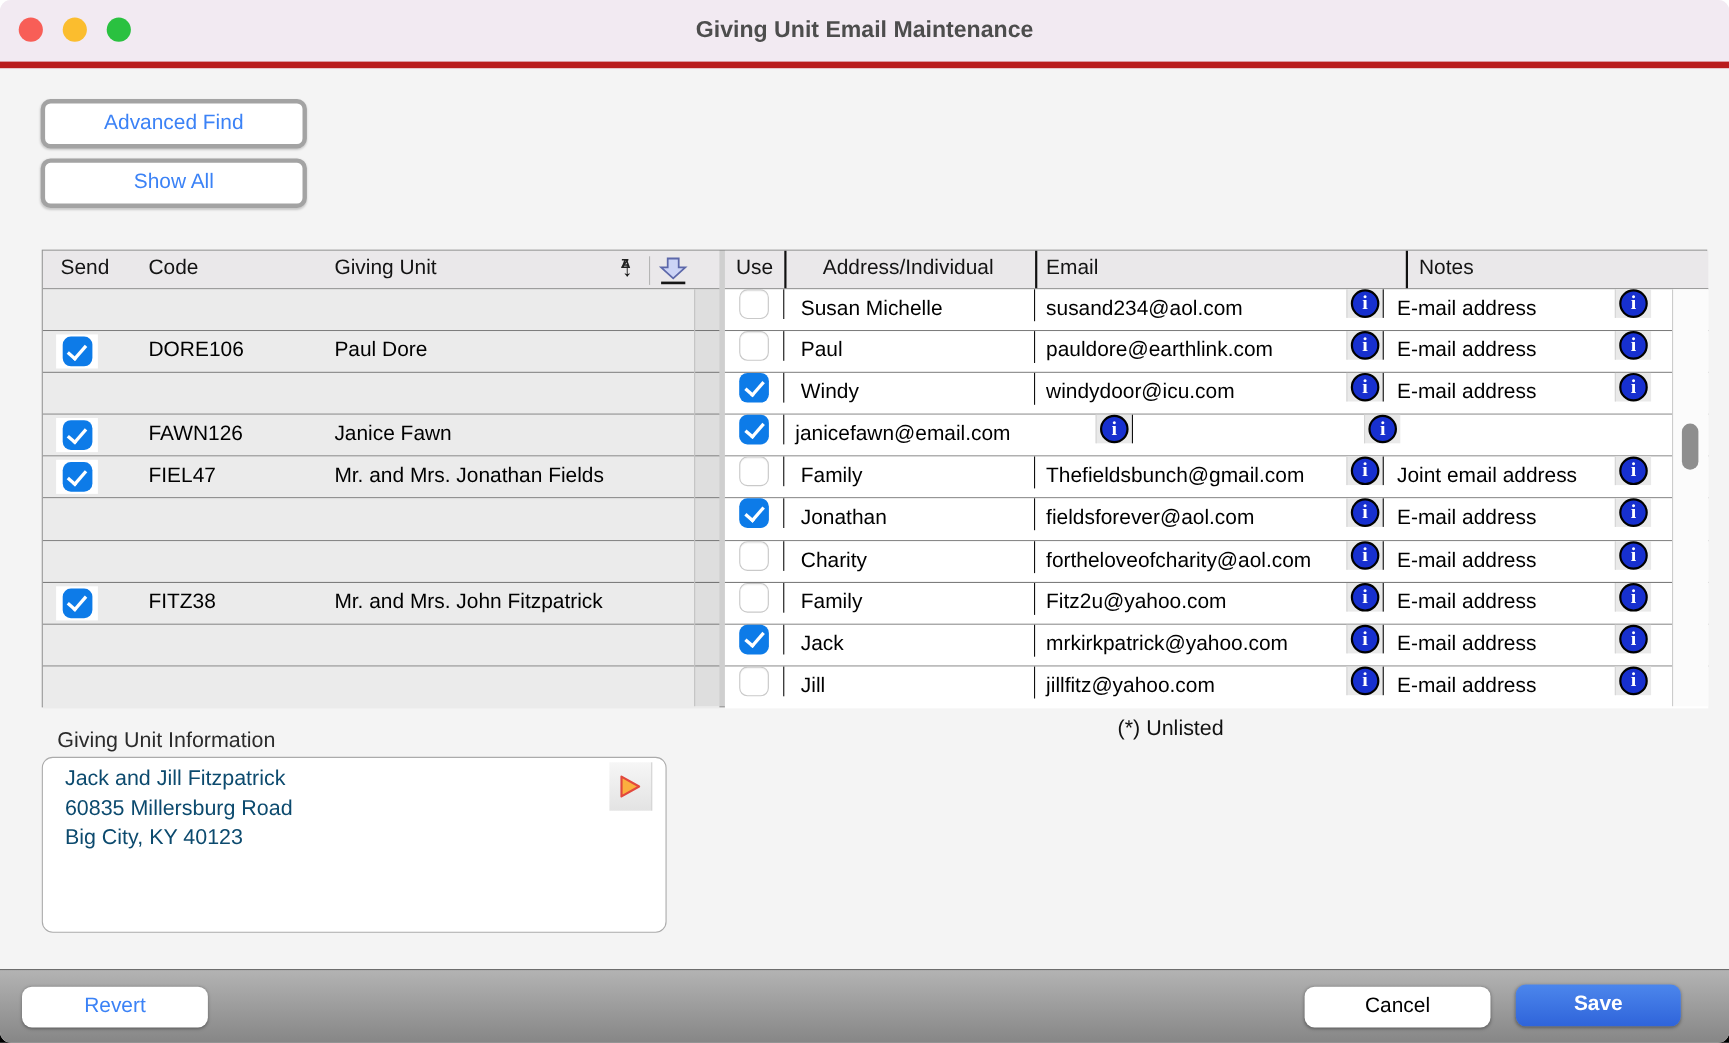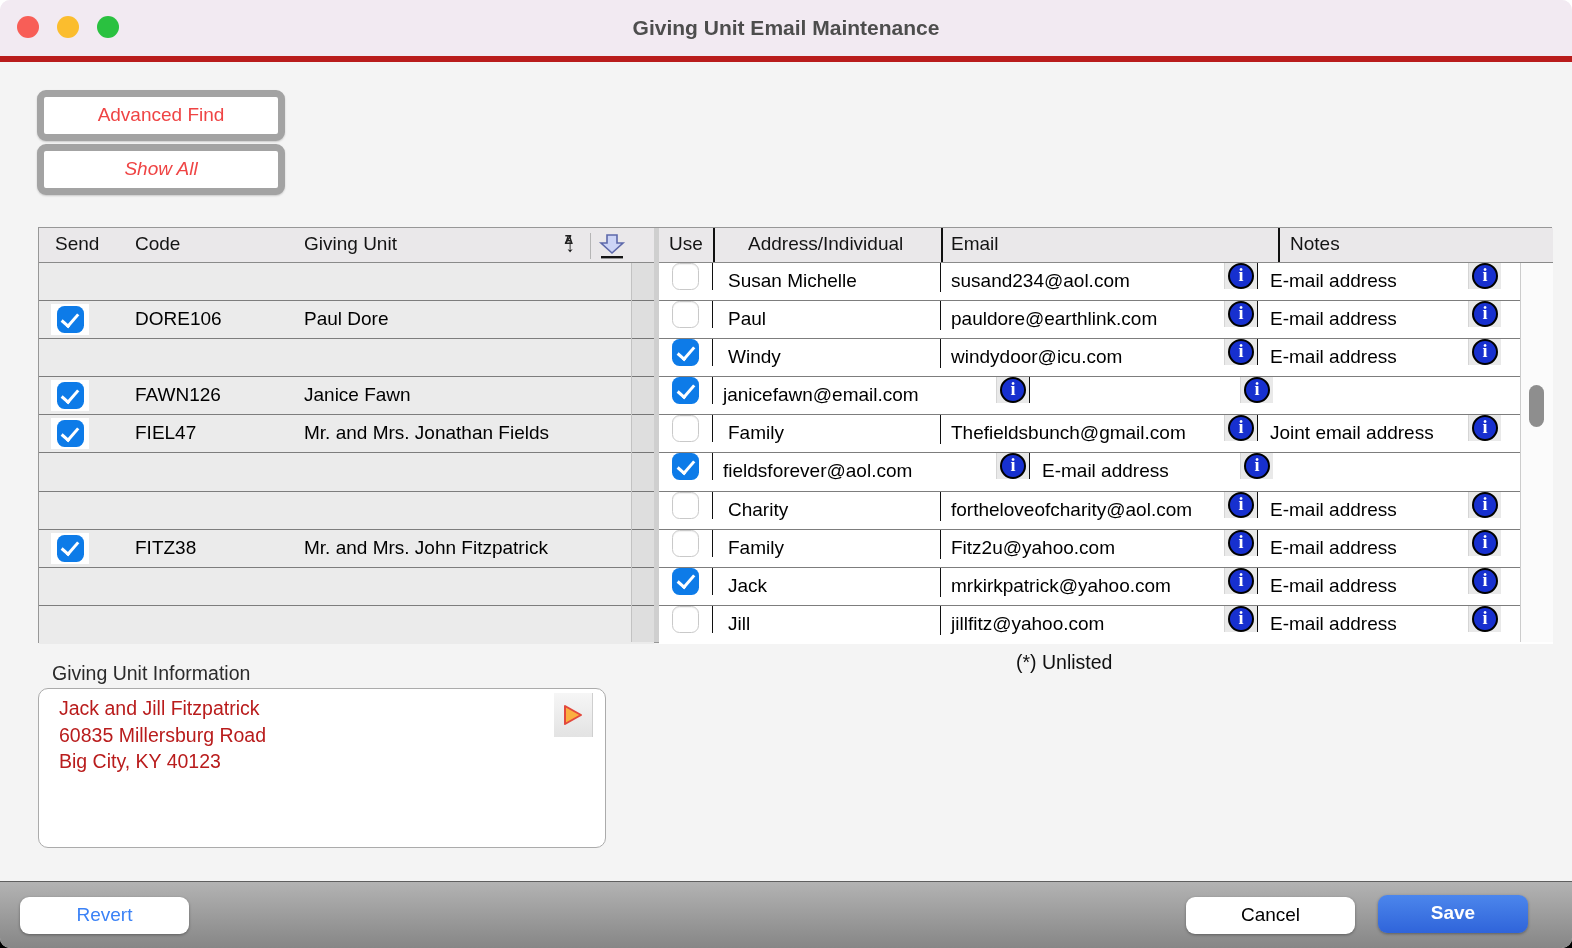--- a/index.html
+++ b/index.html
@@ -22,26 +22,26 @@
   #light-close{left:17px;background:#f85e57;}
   #light-min{left:57px;background:#fbbd2e;}
   #light-max{left:97px;background:#2ac140;}
   #window-title{
     position:absolute;top:0;left:0;right:0;height:56px;line-height:56px;
     text-align:center;font-size:21px;font-weight:bold;color:#4d4d4d;
   }
   
   .push-btn{
     position:absolute;left:37px;width:234px;height:37px;
-    background:#ffffff;border:7px solid #a3a3a3;border-radius:9px;
+    background:#ffffff;border:4px solid #a3a3a3;border-radius:9px;
     box-shadow:0 1px 2px rgba(0,0,0,.18);
-    font-size:19px;color:#ef4444;text-align:center;line-height:36px;
+    font-size:19px;color:#3b82f6;text-align:center;line-height:36px;
   }
   #btn-advanced-find{top:90px;}
-  #btn-show-all{top:144px;font-style:italic;}
+  #btn-show-all{top:144px;}
   
   #tables{
     position:absolute;left:38px;top:227px;width:1514px;height:416px;
     background:#cfcfcf;border:1px solid #979797;box-sizing:border-box;
   }
   #left-table{position:absolute;left:0;top:0;width:615px;height:414px;}
   #right-table{position:absolute;left:620px;top:0;width:894px;height:414px;}
   .thead{
     position:absolute;left:0;right:0;top:0;height:35px;
     background:#eae8ea;border-bottom:1px solid #8a8a8a;box-sizing:border-box;
@@ -114,21 +114,21 @@
   
   #footnote{position:absolute;left:1016px;top:651px;font-size:19.5px;color:#111;}
   
   #gui-label{position:absolute;left:52px;top:662px;font-size:19.5px;color:#2b2b2b;}
   #gui-box{
     position:absolute;left:38px;top:688px;width:568px;height:160px;
     background:#ffffff;border:1px solid #ababab;border-radius:10px;box-sizing:border-box;
   }
   #gui-text{
     position:absolute;left:20px;top:6px;right:60px;bottom:6px;
-    font-size:19.5px;line-height:26.5px;color:#b91c1c;white-space:pre-line;
+    font-size:19.5px;line-height:26.5px;color:#0c4a6e;white-space:pre-line;
   }
   #gui-play-btn{
     position:absolute;top:4px;right:12px;width:38px;height:44px;
     background:linear-gradient(#f6f6f6,#e3e3e3);border-right:1px solid #cfcfcf;
     display:flex;align-items:center;justify-content:center;
   }
   
   #bottombar{
     position:absolute;left:0;right:0;bottom:0;height:66px;
     background:linear-gradient(#b3b3b3,#868686);border-top:1px solid #5f5f5f;
@@ -316,20 +316,21 @@
             </div>
             <div class="r-notes">Joint email address</div>
             <div class="r-icon-cell">
               <div class="info-icon">i</div>
             </div>
           </div>
           <div class="rrow">
             <div class="r-use">
               <div class="cb on"></div>
             </div>
+            <div class="r-name">Jonathan</div>
             <div class="r-email">fieldsforever@aol.com</div>
             <div class="r-icon-cell r-email-edge">
               <div class="info-icon">i</div>
             </div>
             <div class="r-notes">E-mail address</div>
             <div class="r-icon-cell">
               <div class="info-icon">i</div>
             </div>
           </div>
           <div class="rrow">

